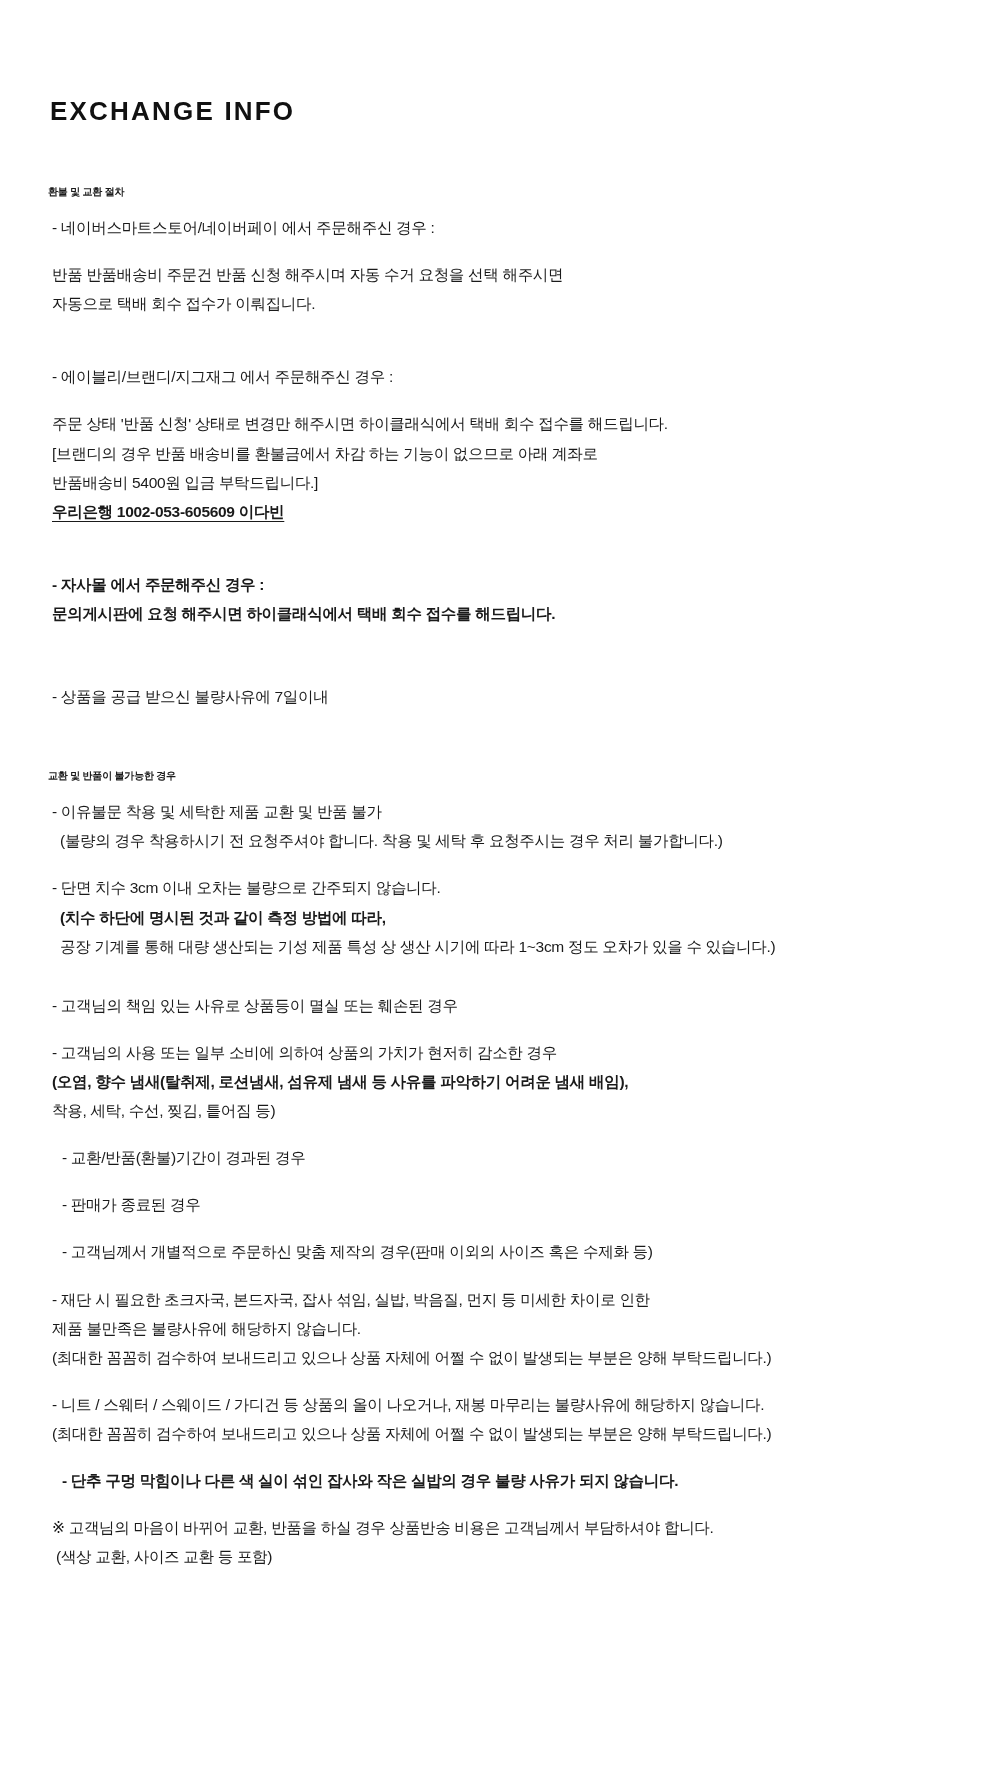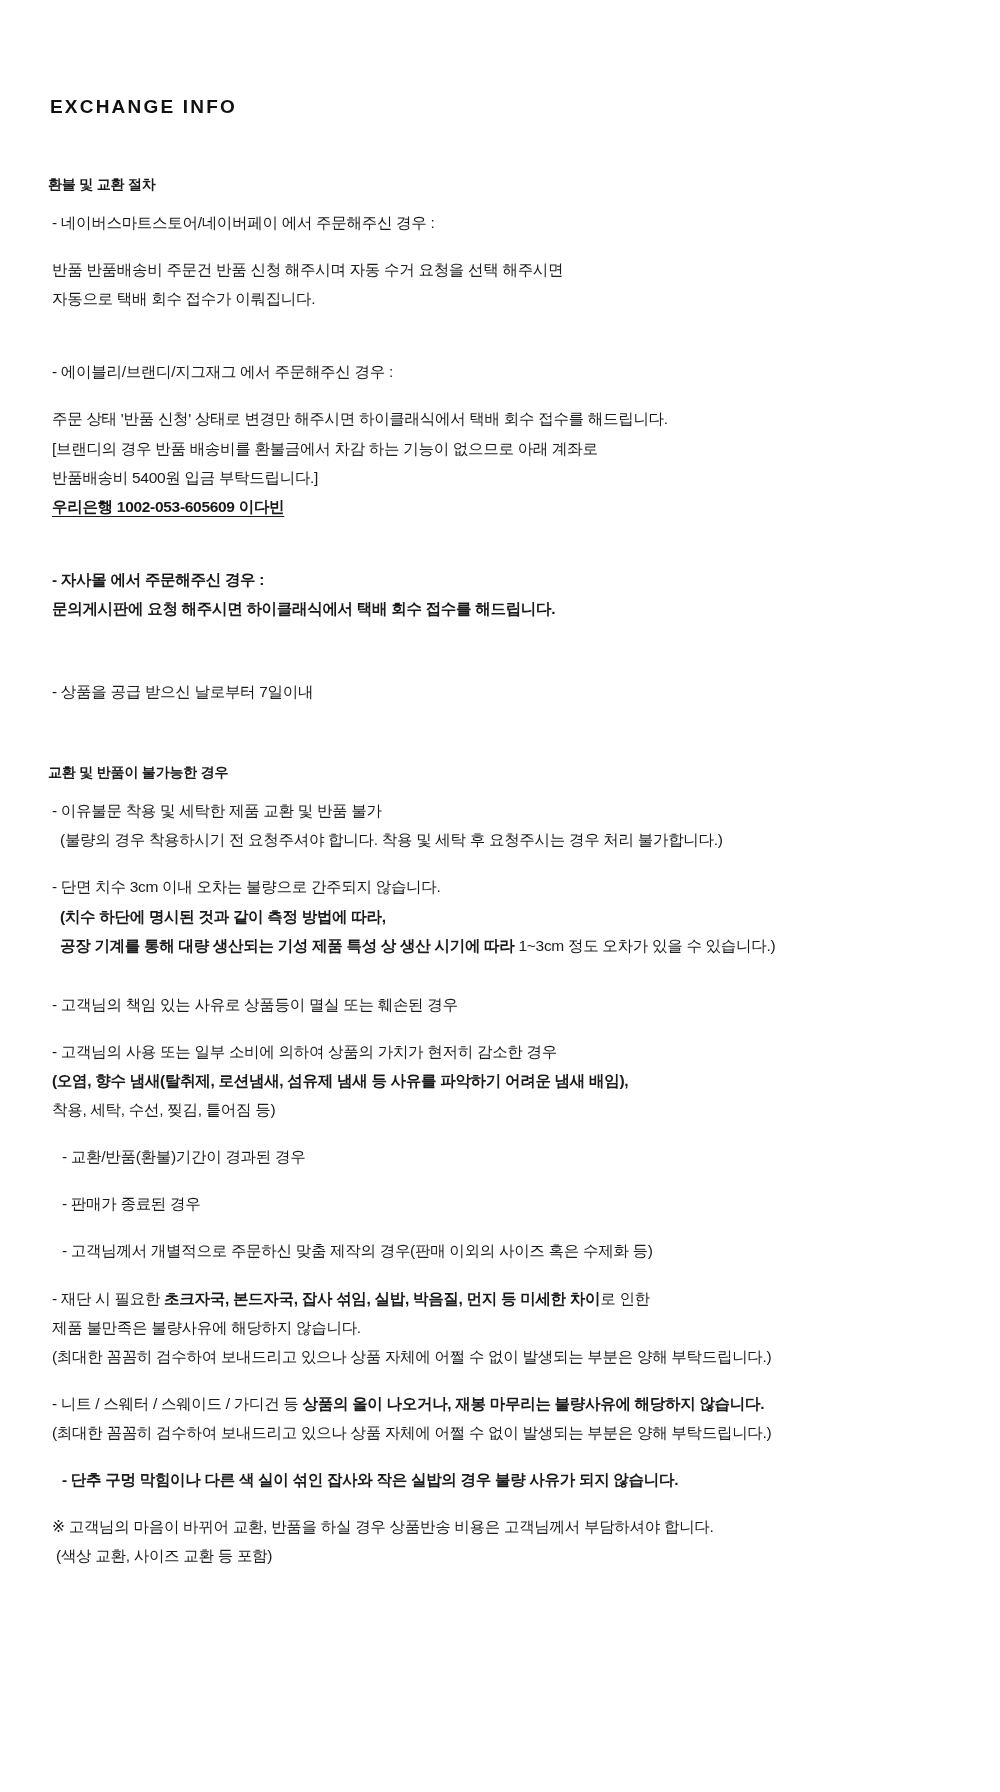--- a/index.html
+++ b/index.html
@@ -15,31 +15,31 @@
     -webkit-font-smoothing: antialiased;
   }
   .page {
     width: 1000px;
     min-height: 1792px;
     box-sizing: border-box;
     padding: 96px 48px 40px 48px;
     background: #ffffff;
   }
   .doc-title {
-    font-size: 19px;
+    font-size: 26px;
     font-weight: bold;
     letter-spacing: 2.2px;
     color: #111111;
     margin: 0 0 58px 2px;
   }
   .section {
     margin-bottom: 0;
   }
   .section-heading {
-    font-size: 14px;
+    font-size: 10px;
     font-weight: bold;
     color: #1a1a1a;
     margin: 0 0 16px 0;
     letter-spacing: -0.2px;
   }
   .line {
     font-size: 15.5px;
     line-height: 1.62;
     color: #1a1a1a;
     margin: 4px;
@@ -55,21 +55,21 @@
     text-underline-offset: 4px;
   }
   .line.indent {
     padding-left: 10px;
   }
   .gap-xs { height: 6px; }
   .gap-sm { height: 14px; }
   .gap-md { height: 26px; }
   .gap-lg { height: 40px; }
   .gap-xl { height: 50px; }
-  .mixed-bold b { font-weight: bold; text-align: right; }
+  .mixed-bold b { font-weight: normal; text-align: right; }
 </style>
 </head>
 <body>
 
 <div class="page">
 
   <h1 class="doc-title">EXCHANGE INFO</h1>
 
   <div class="section">
     <div class="section-heading">환불 및 교환 절차</div>
@@ -90,21 +90,21 @@
 
     <div class="gap-lg"></div>
 
     <p class="line bold">- 자사몰 에서 주문해주신 경우 :</p>
     <p class="line bold">문의게시판에 요청 해주시면 하이클래식에서 택배 회수 접수를 해드립니다.</p>
   </div>
 
   <div class="gap-xl"></div>
 
   <div class="section">
-    <p class="line">- 상품을 공급 받으신 날로부터 7일이내</p>
+    <p class="line">- 상품을 공급 받으신 불량사유에 7일이내</p>
     <div class="gap-xs"></div>
   </div>
 
   <div class="gap-xl"></div>
 
   <div class="section">
     <div class="section-heading">교환 및 반품이 불가능한 경우</div>
 
     <p class="line">- 이유불문 착용 및 세탁한 제품 교환 및 반품 불가</p>
     <p class="line">  (불량의 경우 착용하시기 전 요청주셔야 합니다. 착용 및 세탁 후 요청주시는 경우 처리 불가합니다.)</p>

